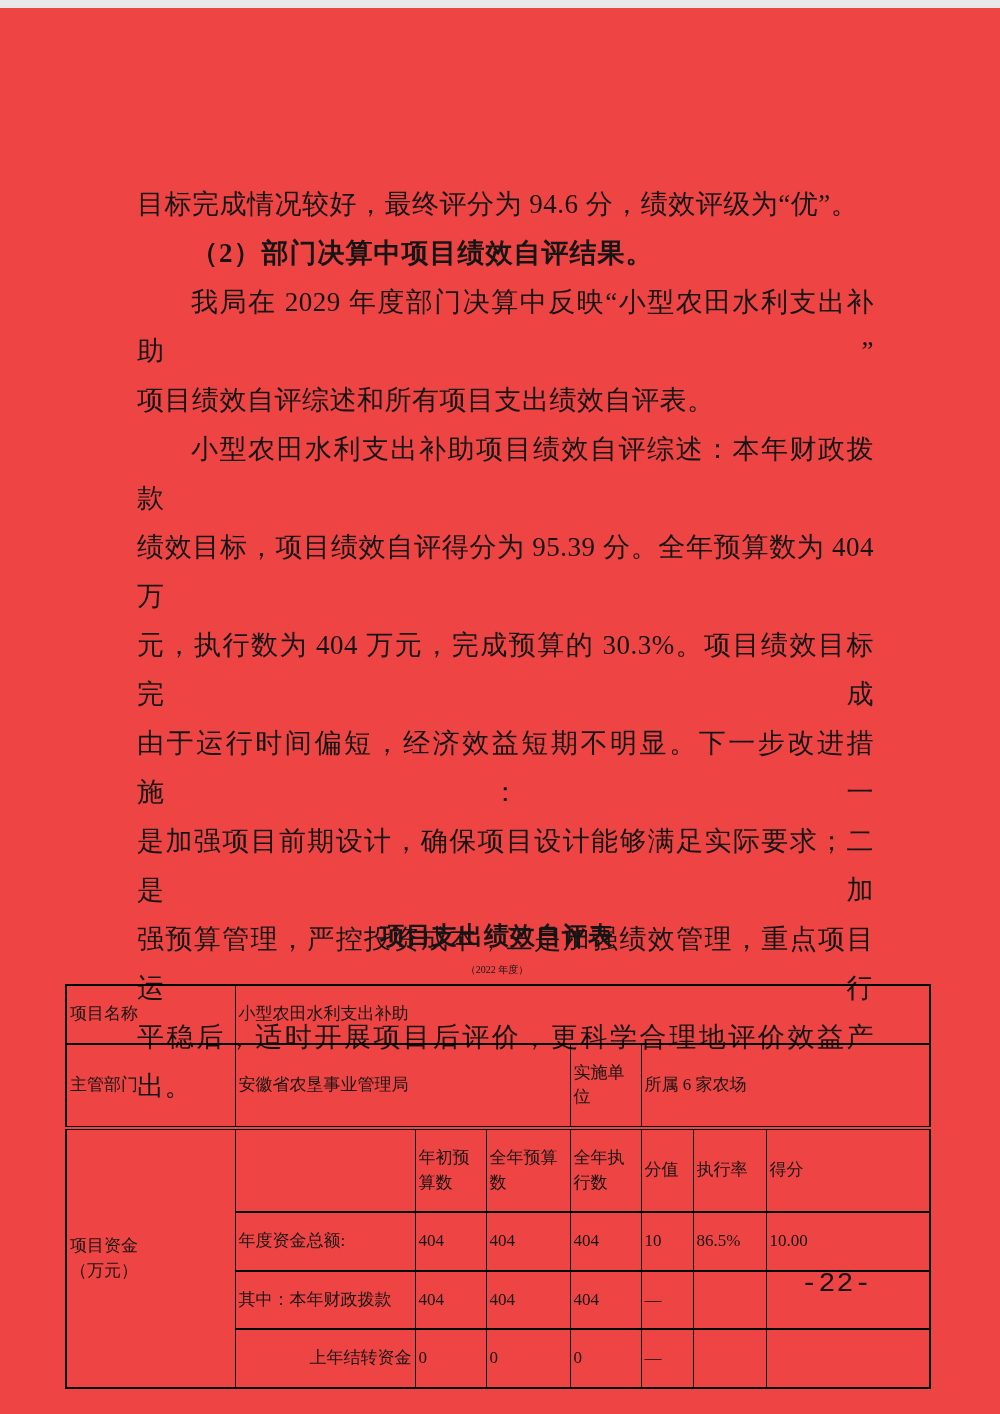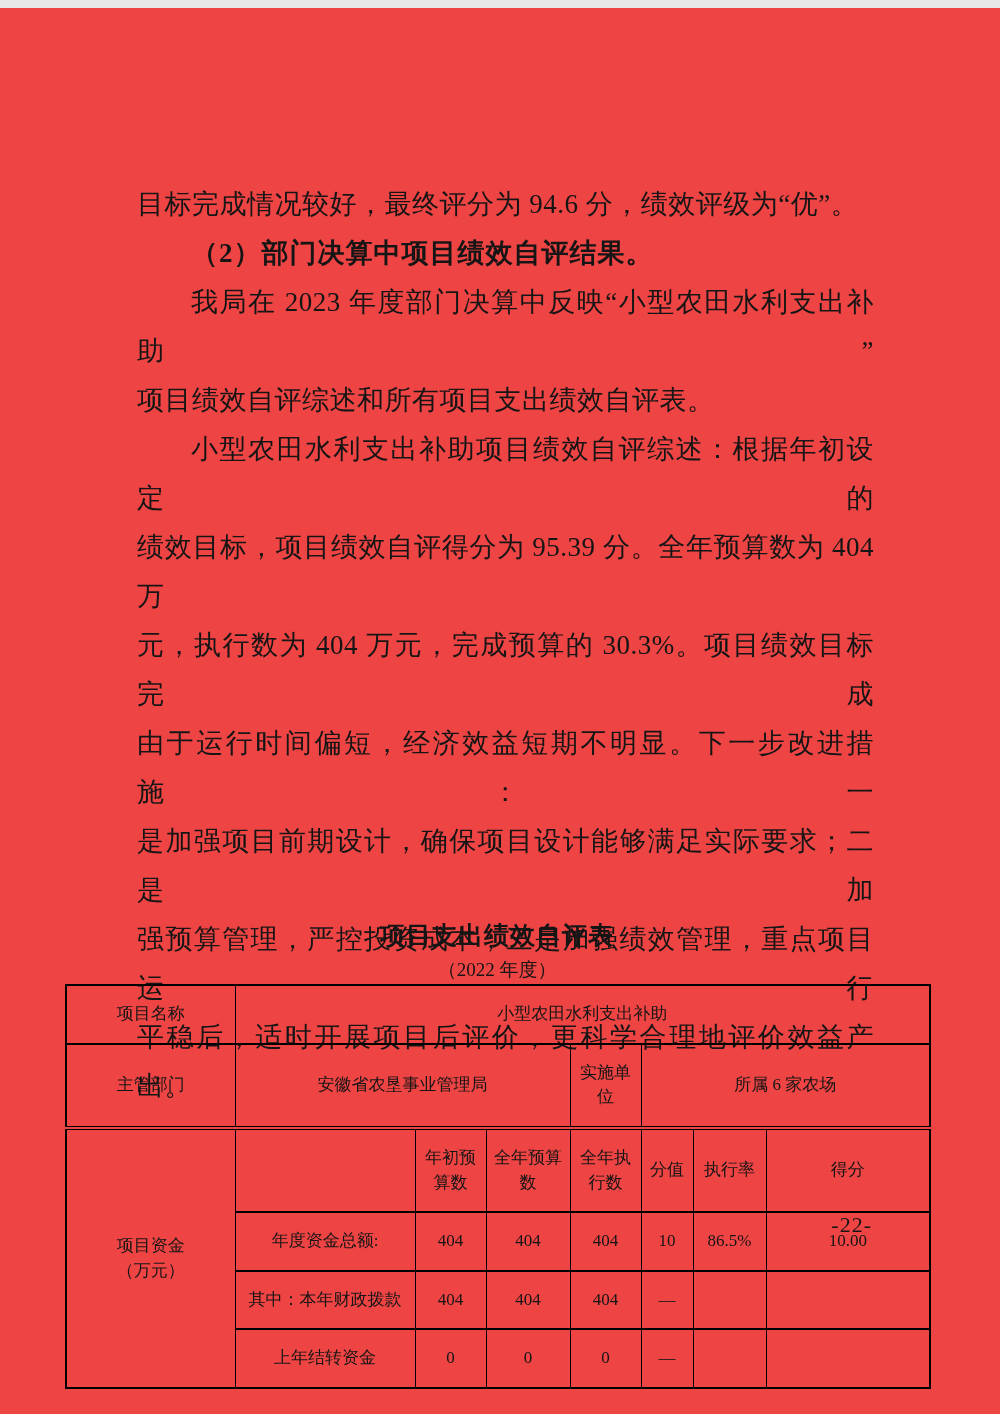--- a/index.html
+++ b/index.html
@@ -41,66 +41,66 @@
   .tbl-title {
     text-align: center;
     font-family: "Liberation Sans", "DejaVu Sans", sans-serif;
     font-weight: 700;
     font-size: 25px;
     line-height: 44px;
     letter-spacing: 1px;
   }
   .tbl-subtitle {
     text-align: center;
-    font-size: 19px;
+    font-size: 10px;
     line-height: 26px;
   }
   table.self-eval {
     width: 864px;
     border-collapse: collapse;
     table-layout: fixed;
     border: 2px solid #000;
     margin-top: 1px;
   }
   table.self-eval td {
     border-top: 2px solid #000;
     border-bottom: 2px solid #000;
     border-left: 1px solid #000;
     border-right: 1px solid #000;
     font-size: 17px;
-    text-align: center;
     vertical-align: middle;
     padding: 16px 3px;
     line-height: 1.45;
     overflow: hidden;
   }
   table.self-eval tr.dept-row td { border-bottom: 4px double #000; }
   td.cell-left  { text-align: left;  padding-left: 10px; }
   td.cell-right { text-align: right; padding-right: 14px; }
   td.hdr { line-height: 1.35; padding: 2px; }
   
   .page-number {
     position: absolute;
-    top: 1204px;
+    top: 1260px;
     right: 128px;
-    font-size: 22px;
+    font-size: 28px;
     letter-spacing: 1px;
+    font-family: Liberation Mono, monospace;
   }
 </style>
 </head>
 <body>
 
 <div class="page">
 
   <div class="body-text">
     <div class="line">目标完成情况较好，最终评分为 94.6 分，绩效评级为“优”。</div>
     <div class="line bold indent">（2）部门决算中项目绩效自评结果。</div>
-    <div class="line fill indent">我局在 2023 年度部门决算中反映“小型农田水利支出补助”</div>
+    <div class="line fill indent">我局在 2029 年度部门决算中反映“小型农田水利支出补助”</div>
     <div class="line">项目绩效自评综述和所有项目支出绩效自评表。</div>
-    <div class="line fill indent">小型农田水利支出补助项目绩效自评综述：根据年初设定的</div>
+    <div class="line fill indent">小型农田水利支出补助项目绩效自评综述：本年财政拨款</div>
     <div class="line fill">绩效目标，项目绩效自评得分为 95.39 分。全年预算数为 404 万</div>
     <div class="line fill">元，执行数为 404 万元，完成预算的 30.3%。项目绩效目标完成</div>
     <div class="line fill">由于运行时间偏短，经济效益短期不明显。下一步改进措施：一</div>
     <div class="line fill">是加强项目前期设计，确保项目设计能够满足实际要求；二是加</div>
     <div class="line fill">强预算管理，严控投资成本；三是加强绩效管理，重点项目运行</div>
     <div class="line">平稳后，适时开展项目后评价，更科学合理地评价效益产出。</div>
   </div>
 
   <div class="table-section">
     <div class="tbl-title">项目支出绩效自评表</div>

